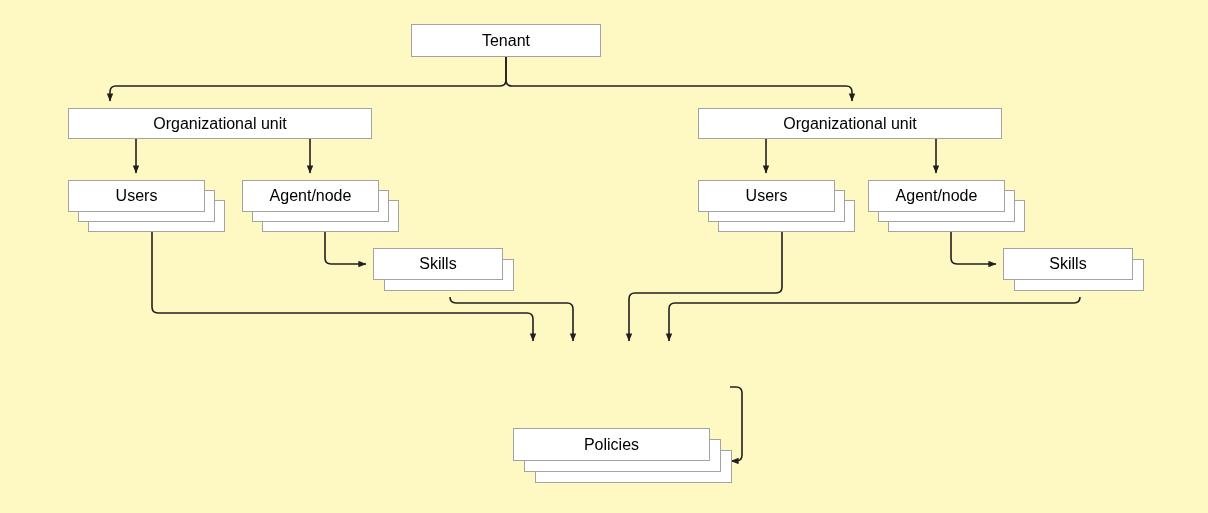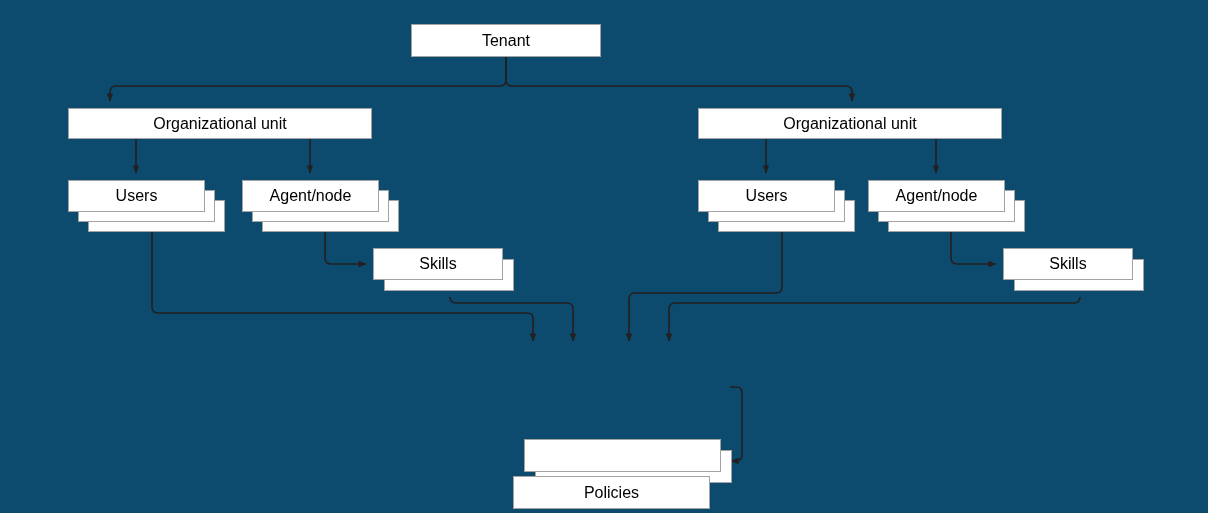--- a/index.html
+++ b/index.html
@@ -10,21 +10,21 @@
   body {
     width: 1208px;
     height: 513px;
     font-family: "Liberation Sans", sans-serif;
     overflow: hidden;
   }
   #diagram-canvas {
     position: relative;
     width: 1208px;
     height: 513px;
-    background: #0c4a6e;
+    background: #fef9c3;
   }
   #edge-layer {
     position: absolute;
     left: 0;
     top: 0;
     width: 1208px;
     height: 513px;
     pointer-events: none;
   }
   .node {
@@ -154,18 +154,18 @@
     <div class="stack-sheet" style="left:11px; top:11px; width:130px; height:32px;"></div>
     <div class="card" style="left:0; top:0; width:130px; height:32px;">
       <span class="card-label">Skills</span>
     </div>
   </div>
 
 
   <div class="node" style="left:513px; top:428px; width:197px; height:33px;">
     <div class="stack-sheet" style="left:22px; top:22px; width:197px; height:33px;"></div>
     <div class="stack-sheet" style="left:11px; top:11px; width:197px; height:33px;"></div>
-    <div class="card" style="left:0; top:0; width:197px; height:33px;margin-top:48px;">
+    <div class="card" style="left:0; top:0; width:197px; height:33px;">
       <span class="card-label">Policies</span>
     </div>
   </div>
 
 </div>
 
 </body></html>

